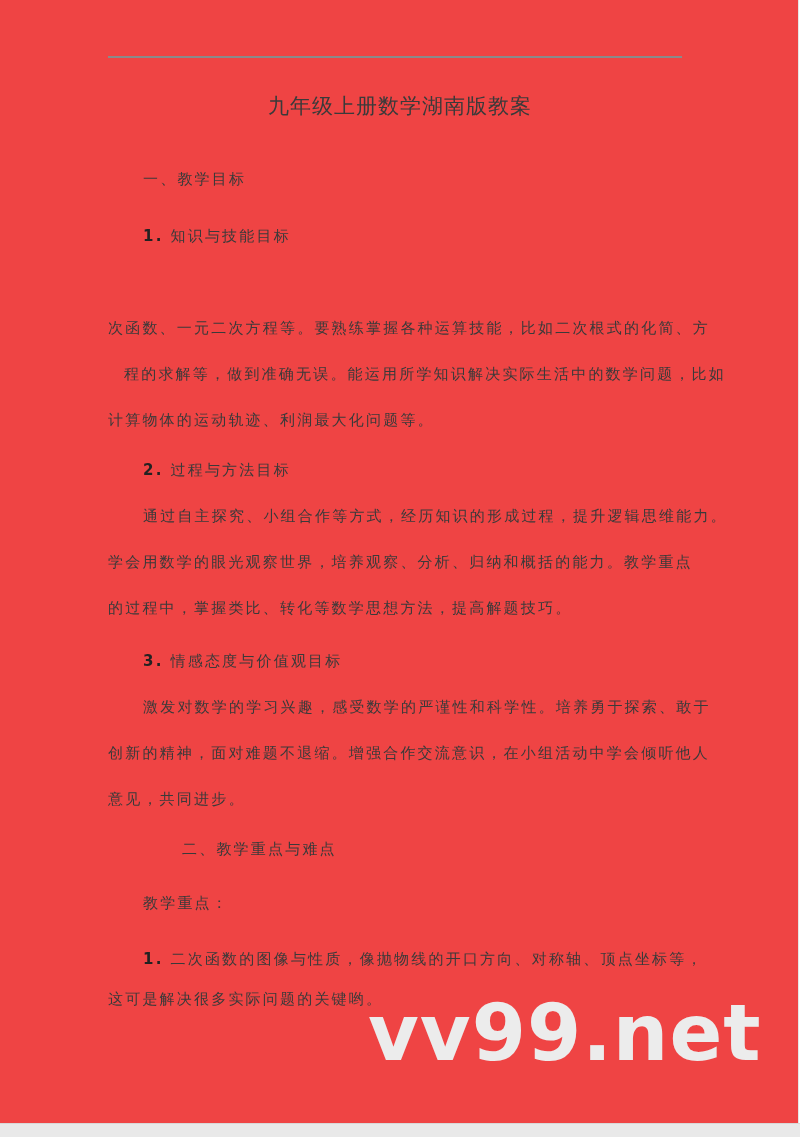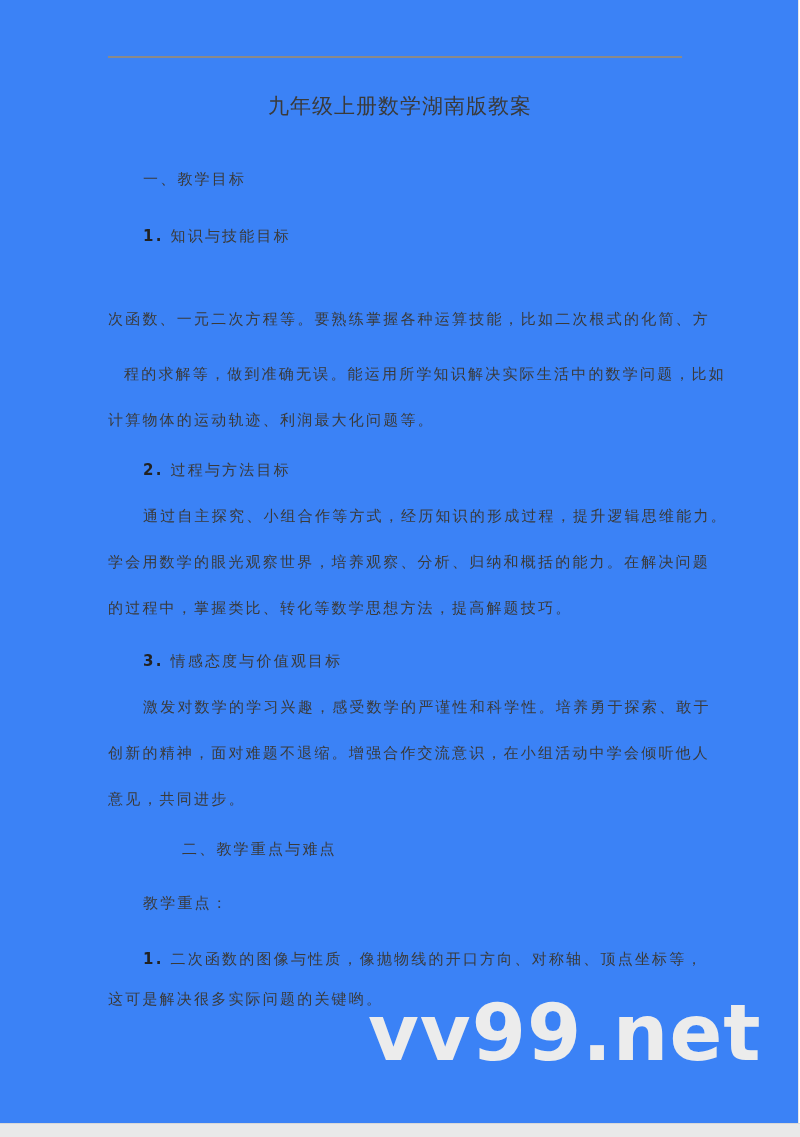--- a/index.html
+++ b/index.html
@@ -2,21 +2,21 @@
 <html><head>
   <meta charset="utf-8">
   <style>
     html, body { margin: 0; padding: 0; }
     body {
       width: 800px; height: 1137px; position: relative; overflow: hidden;
       background: #ffffff;
       font-family: "DejaVu Sans", "Liberation Sans", sans-serif;
       color: #3a3a3a;
     }
-    .page { position: absolute; left: 0; top: 0; width: 798px; height: 1123px; background: #3b82f6; border-right: 1px solid #e6e6e6; }
+    .page { position: absolute; left: 0; top: 0; width: 798px; height: 1123px; background: #ef4444; border-right: 1px solid #e6e6e6; }
     .top-rule { position: absolute; left: 108px; top: 56px; width: 574px; height: 2px; background: #8a8a8a; }
     .title { position: absolute; left: 0; width: 800px; top: 92px; text-align: center; font-size: 21px; letter-spacing: 1px; color: #3a3a3a; }
     .line { position: absolute; font-size: 15px; letter-spacing: 2.2px; white-space: nowrap; color: #3a3a3a; }
     .indent { left: 143px; }
     .full { left: 108px; }
     .num { font-weight: bold; color: #222; }
     .watermark { position: absolute; left: 368px; top: 988px; font-family: "DejaVu Sans", sans-serif; font-weight: bold; font-size: 78px; color: #ececec; letter-spacing: 1px; }
     .bottom-bar { position: absolute; left: 0; top: 1123px; width: 800px; height: 14px; background: #e9e9e9; border-top: 1px solid #d8d8d8; }
   </style>
 </head>
@@ -25,30 +25,30 @@
 <div class="page">
   <div class="top-rule"></div>
   <div class="title">九年级上册数学湖南版教案</div>
 
   <div class="line indent" style="top:170px;">一、教学目标</div>
 
   <div class="line indent" style="top:227px;">
     <span class="num">1.</span>
     <span>知识与技能目标</span>
   </div>
-  <div class="line full" style="top:310px;">次函数、一元二次方程等。要熟练掌握各种运算技能，比如二次根式的化简、方</div>
+  <div class="line full" style="top:319px;">次函数、一元二次方程等。要熟练掌握各种运算技能，比如二次根式的化简、方</div>
   <div class="line full" style="top:365px;margin-left:16px;">程的求解等，做到准确无误。能运用所学知识解决实际生活中的数学问题，比如</div>
   <div class="line full" style="top:411px;">计算物体的运动轨迹、利润最大化问题等。</div>
 
   <div class="line indent" style="top:461px;">
     <span class="num">2.</span>
     <span>过程与方法目标</span>
   </div>
   <div class="line indent" style="top:507px;">通过自主探究、小组合作等方式，经历知识的形成过程，提升逻辑思维能力。</div>
-  <div class="line full" style="top:553px;">学会用数学的眼光观察世界，培养观察、分析、归纳和概括的能力。在解决问题</div>
+  <div class="line full" style="top:553px;">学会用数学的眼光观察世界，培养观察、分析、归纳和概括的能力。教学重点</div>
   <div class="line full" style="top:599px;">的过程中，掌握类比、转化等数学思想方法，提高解题技巧。</div>
 
   <div class="line indent" style="top:652px;">
     <span class="num">3.</span>
     <span>情感态度与价值观目标</span>
   </div>
   <div class="line indent" style="top:698px;">激发对数学的学习兴趣，感受数学的严谨性和科学性。培养勇于探索、敢于</div>
   <div class="line full" style="top:744px;text-align:center;">创新的精神，面对难题不退缩。增强合作交流意识，在小组活动中学会倾听他人</div>
   <div class="line full" style="top:790px;">意见，共同进步。</div>
 

